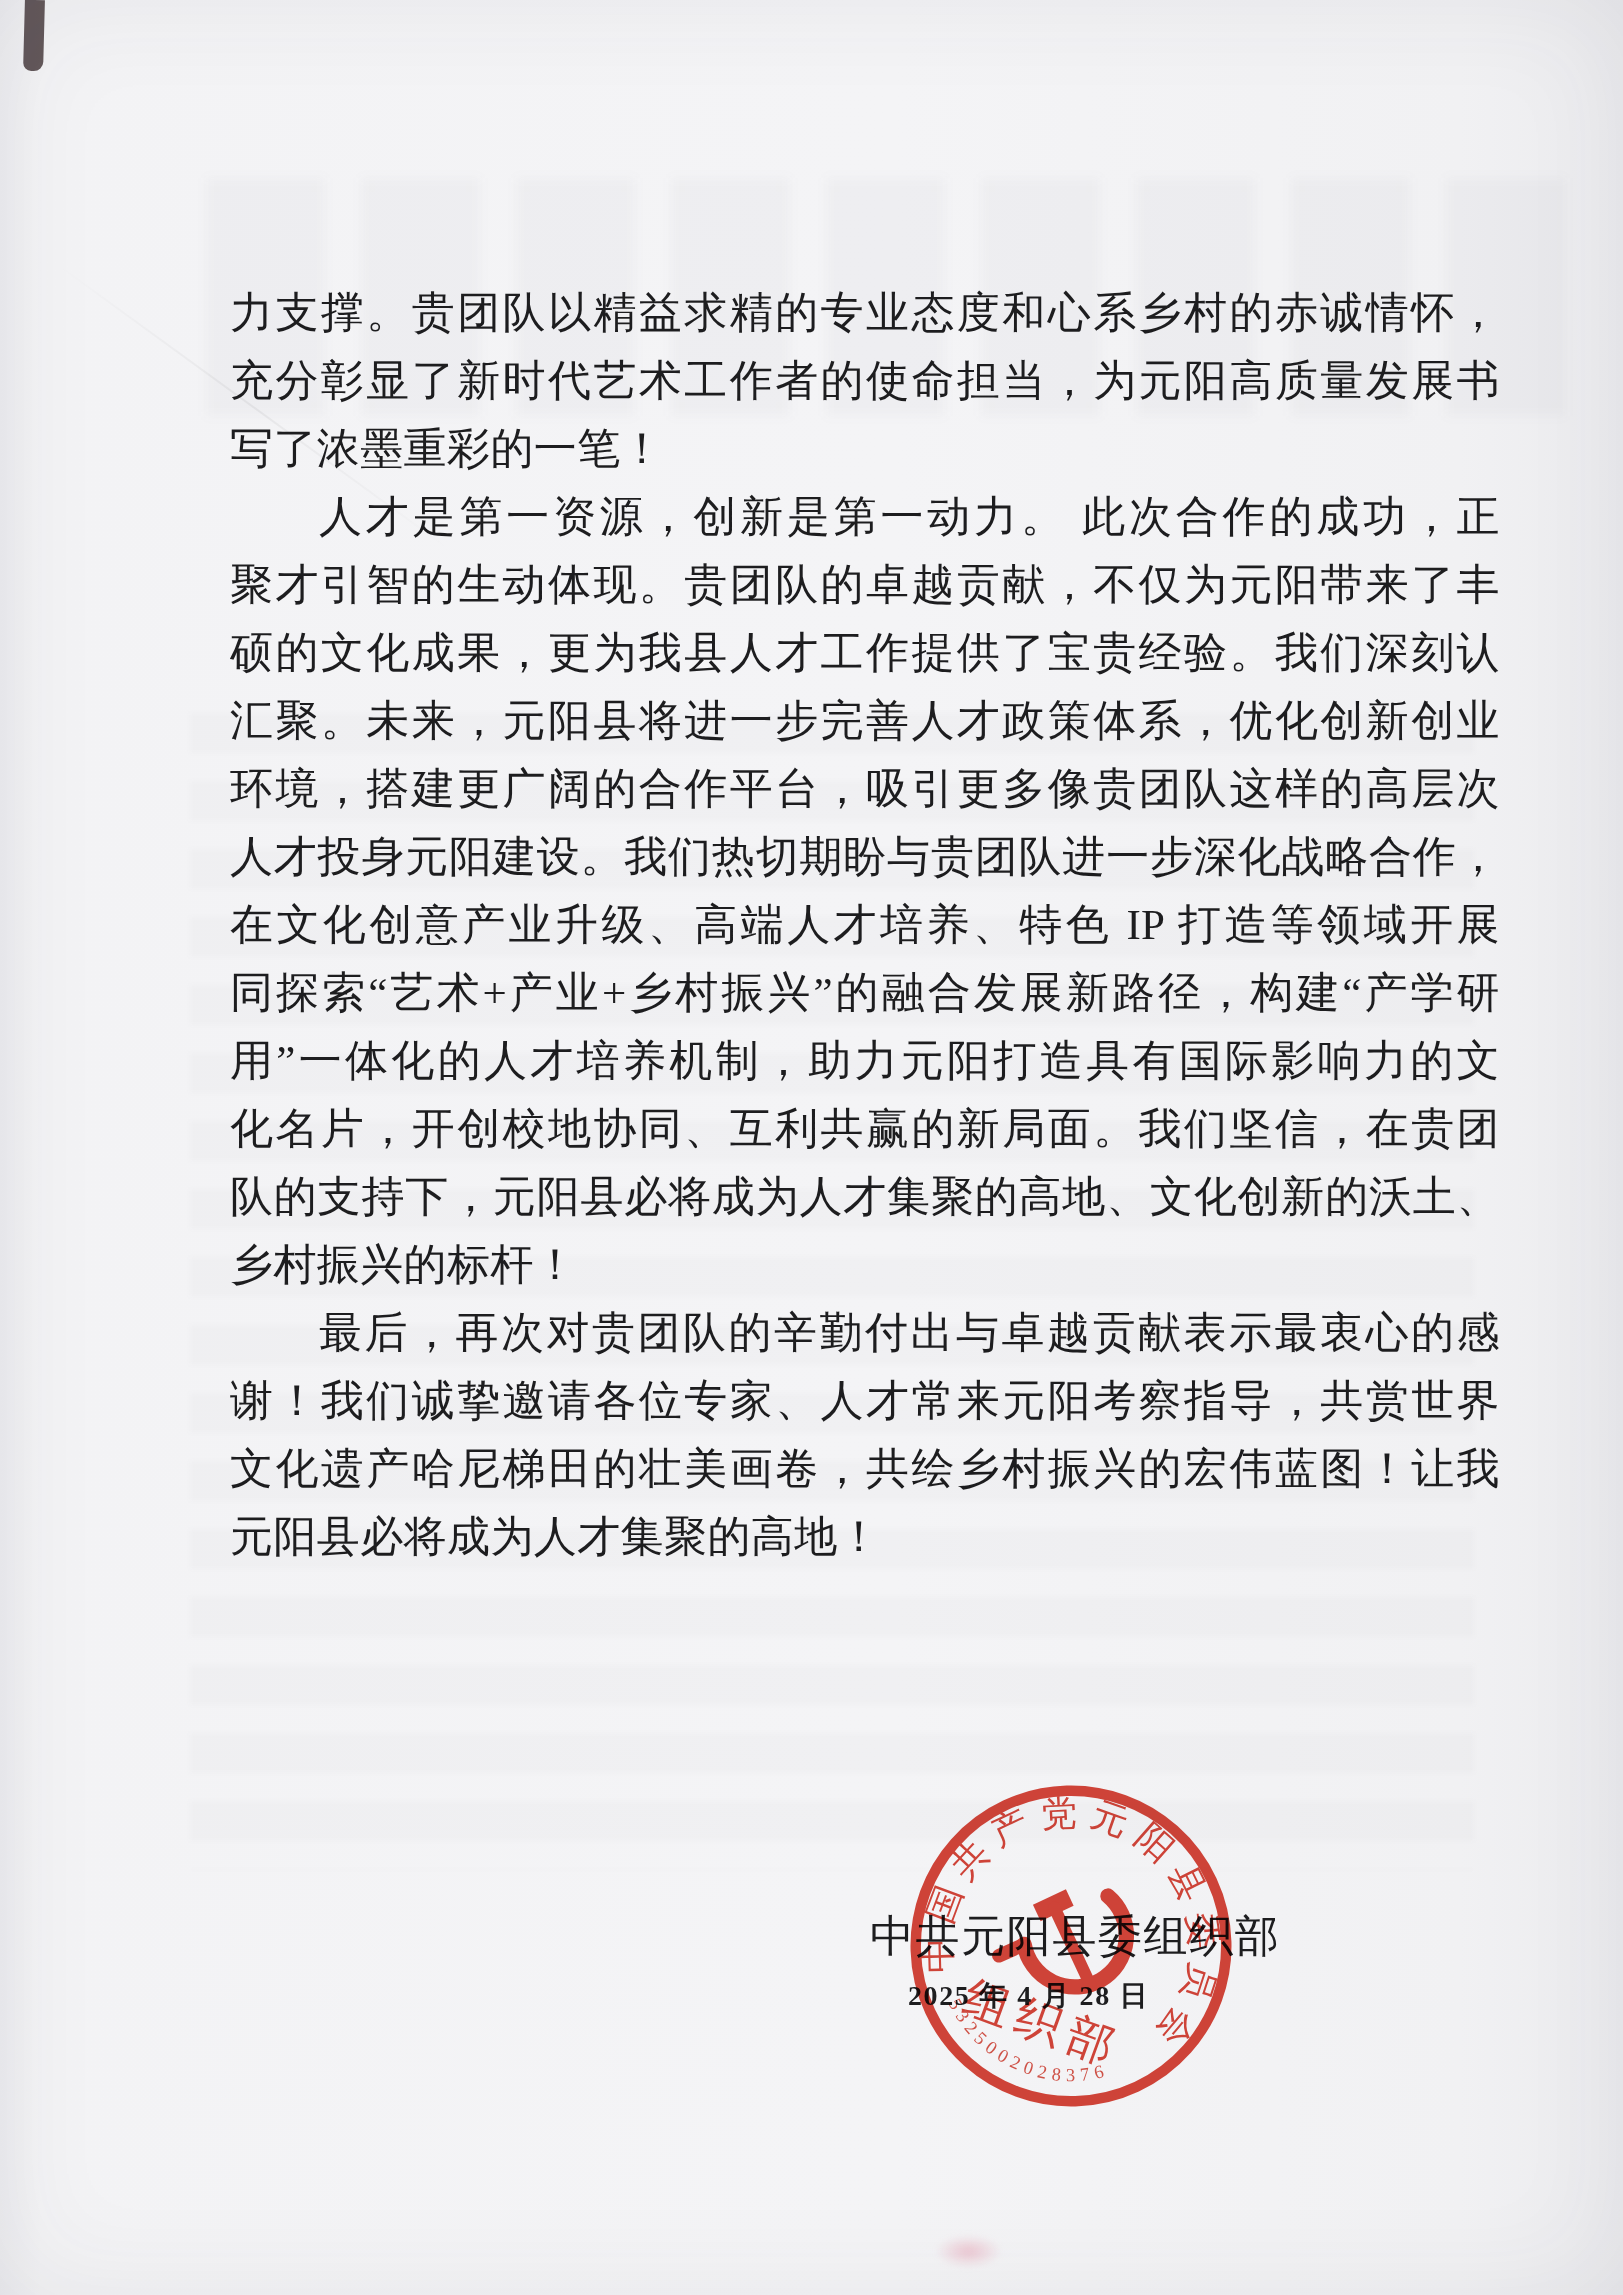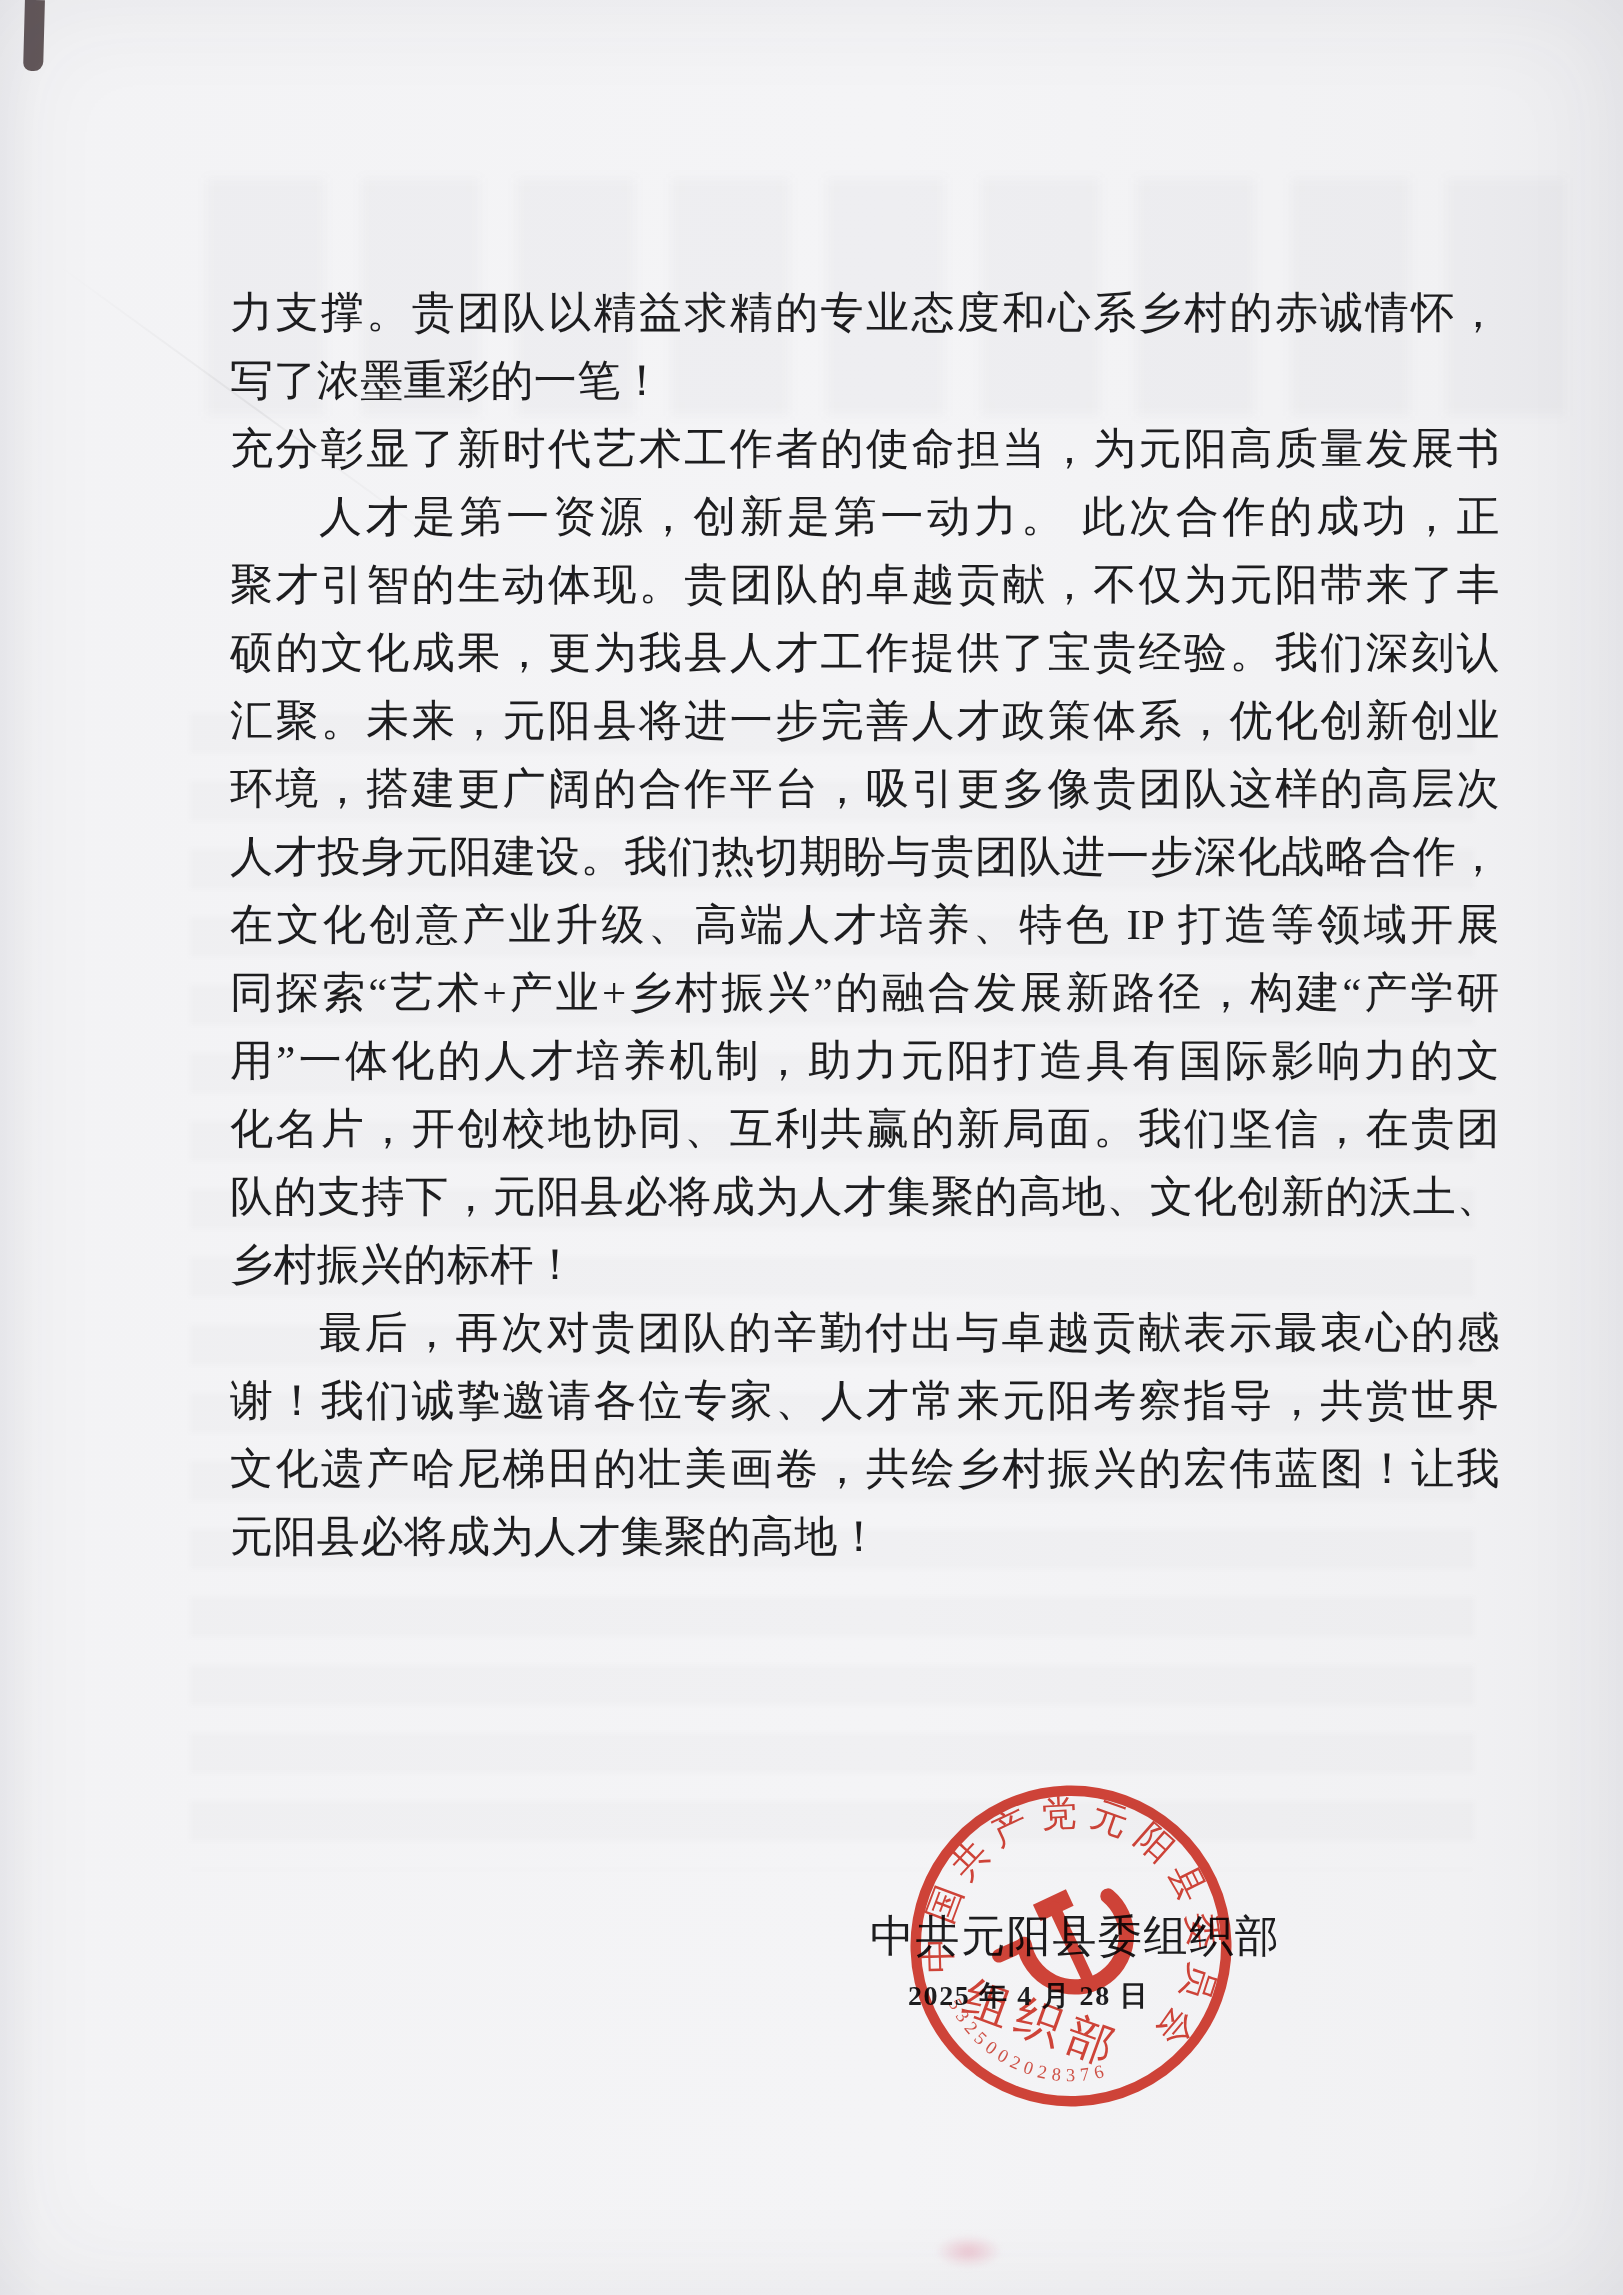--- a/index.html
+++ b/index.html
@@ -67,22 +67,22 @@
 <div class="page">
 
   <div class="corner-mark"></div>
   <div class="crease"></div>
   <div class="ghost-title"></div>
   <div class="ghost-body"></div>
   <div class="pink-smudge"></div>
 
   <div class="letter-body">
       <div class="line">力支撑。贵团队以精益求精的专业态度和心系乡村的赤诚情怀，</div>
+      <div class="line">充分彰显了新时代艺术工作者的使命担当，为元阳高质量发展书</div>
       <div class="line last">写了浓墨重彩的一笔！</div>
-      <div class="line">充分彰显了新时代艺术工作者的使命担当，为元阳高质量发展书</div>
       <div class="line indent">人才是第一资源，创新是第一动力。 此次合作的成功，正</div>
       <div class="line">聚才引智的生动体现。贵团队的卓越贡献，不仅为元阳带来了丰</div>
       <div class="line">硕的文化成果，更为我县人才工作提供了宝贵经验。我们深刻认</div>
       <div class="line">汇聚。未来，元阳县将进一步完善人才政策体系，优化创新创业</div>
       <div class="line">环境，搭建更广阔的合作平台，吸引更多像贵团队这样的高层次</div>
       <div class="line">人才投身元阳建设。我们热切期盼与贵团队进一步深化战略合作，</div>
       <div class="line">在文化创意产业升级、高端人才培养、特色 IP 打造等领域开展</div>
       <div class="line">同探索“艺术+产业+乡村振兴”的融合发展新路径，构建“产学研</div>
       <div class="line">用”一体化的人才培养机制，助力元阳打造具有国际影响力的文</div>
       <div class="line">化名片，开创校地协同、互利共赢的新局面。我们坚信，在贵团</div>

